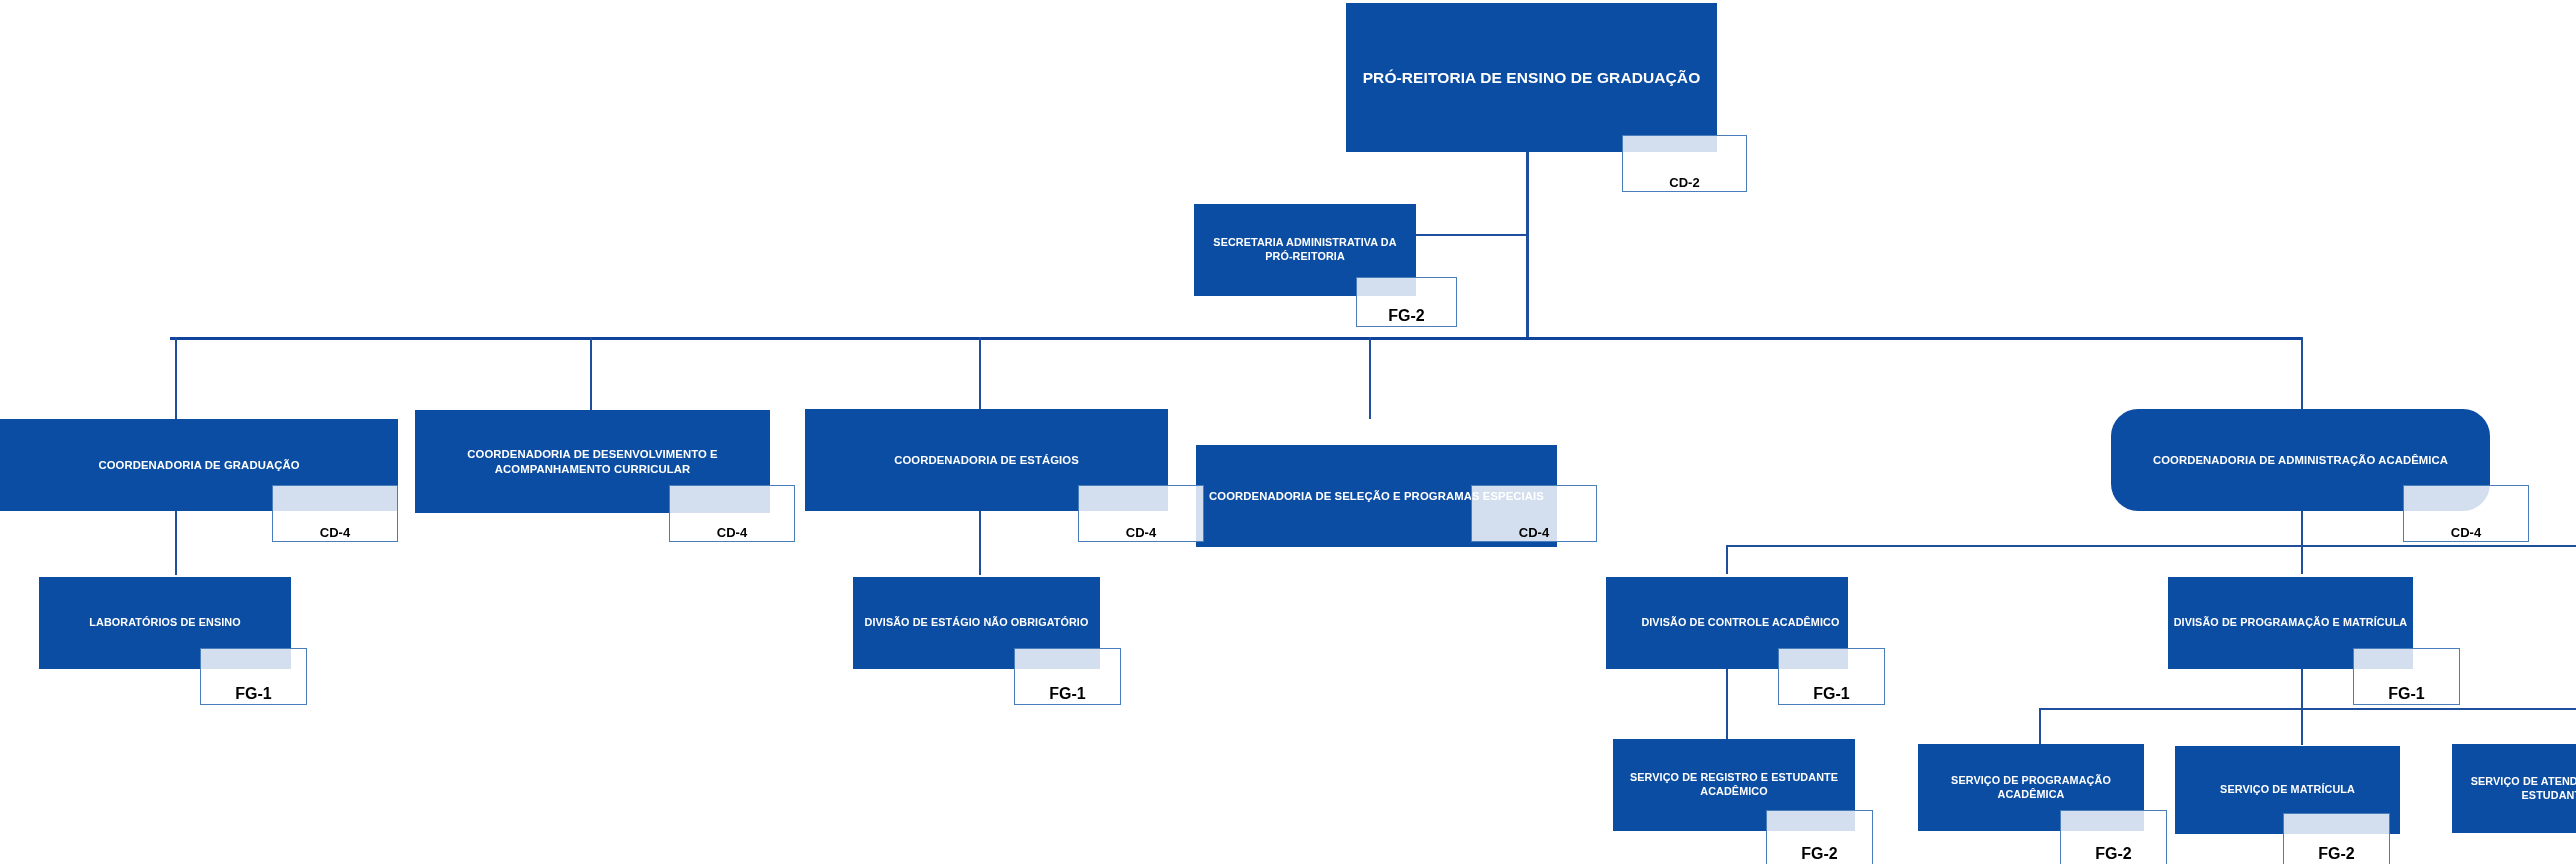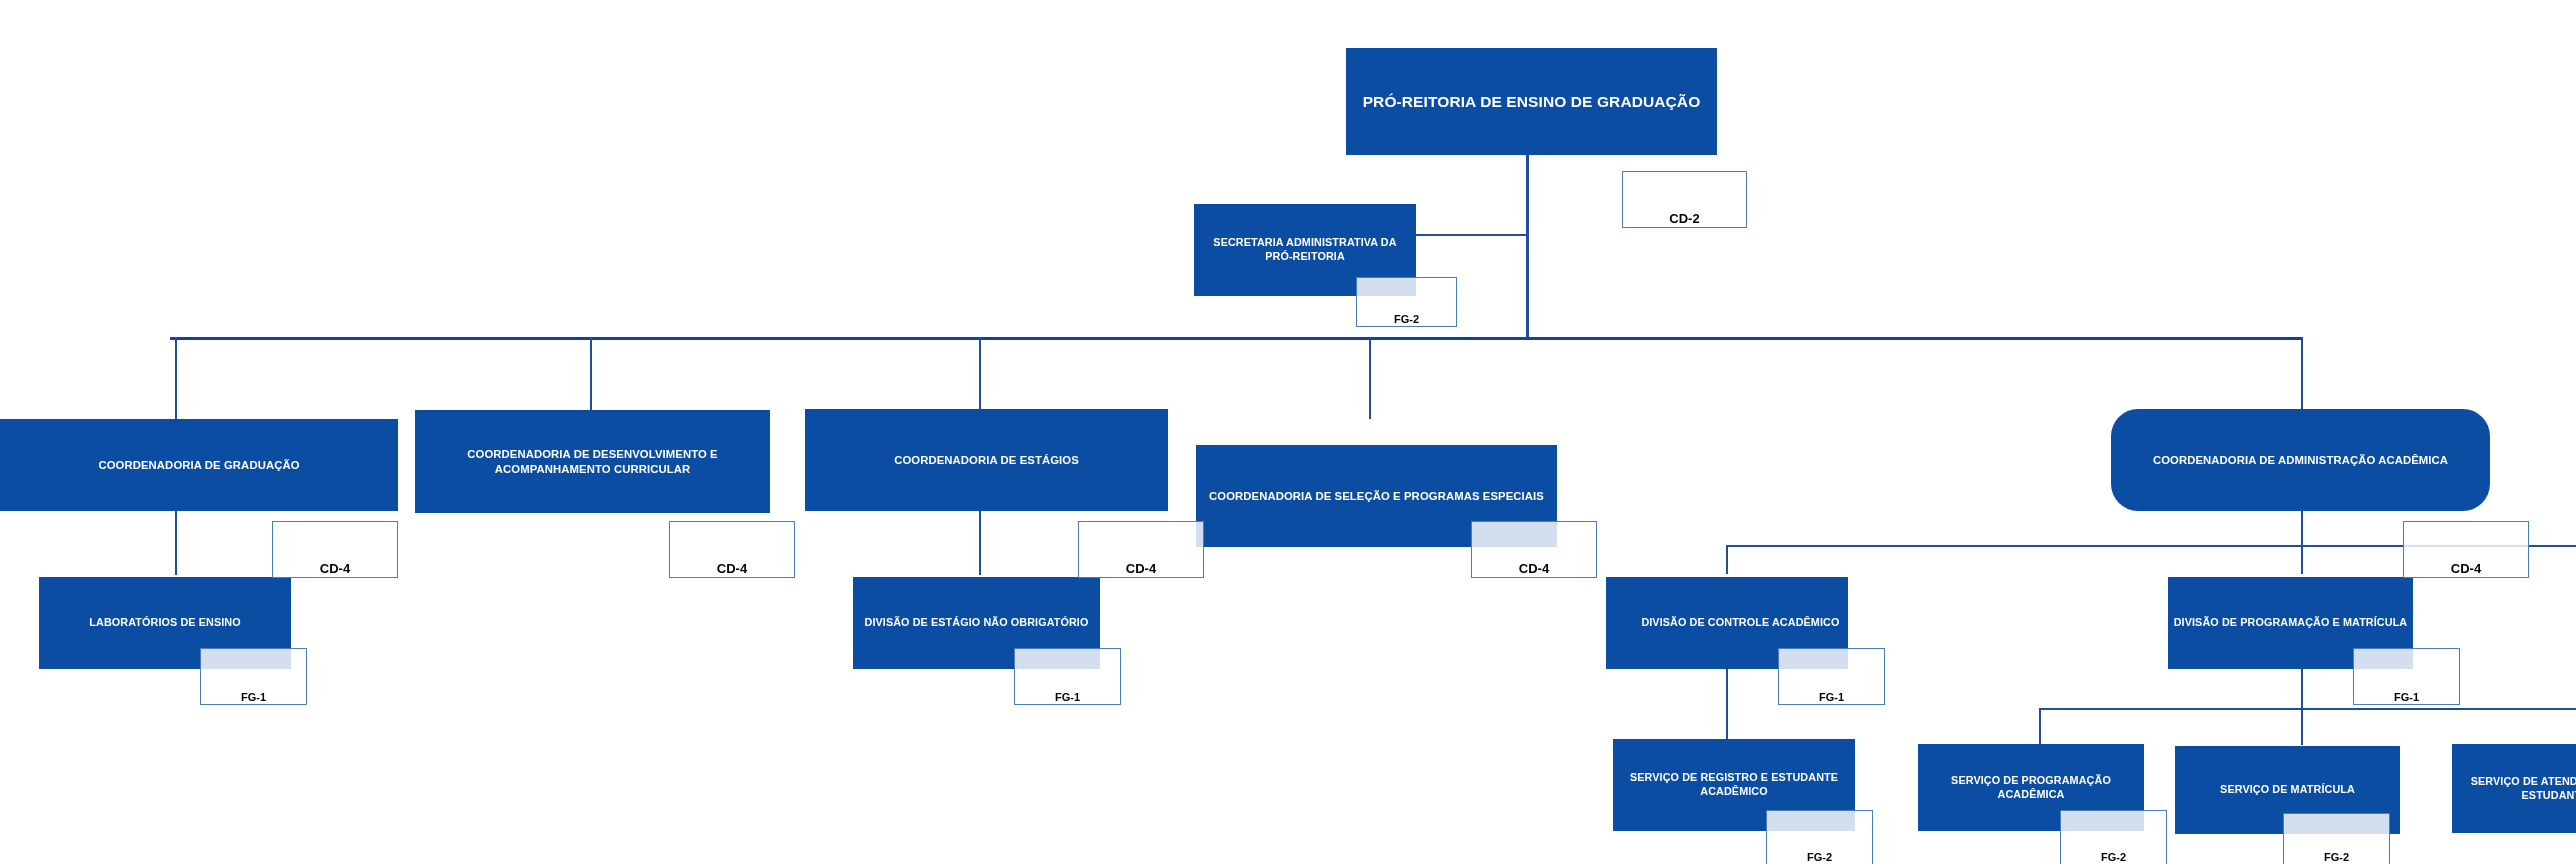--- a/index.html
+++ b/index.html
@@ -57,22 +57,22 @@
     z-index: 5;
   }
   .badge span { display: block; }
 
   
   .t-root   { font-size: 15.5px; }
   .t-sec    { font-size: 10.8px; }
   .t-coord  { font-size: 11.3px; }
   .t-div    { font-size: 10.8px; }
   .t-serv   { font-size: 10.8px; }
-  .t-badge  { font-size: 13px; margin-top: 36px; }
-  .t-badge-s{ font-size: 11px; }
+  .t-badge  { font-size: 13px; }
+  .t-badge-s{ font-size: 16px; }
 </style>
 </head>
 <body>
 
 <div id="chart-root">
 
   <div class="conn v" style="left:1526px; top:152px; width:2.6px; height:185px;"></div>
 
   <div class="conn h" style="left:1413px; top:234px; width:116px; height:1.5px;"></div>
 
@@ -94,21 +94,21 @@
   <div class="conn v" style="left:1726px; top:545px; width:2.1px; height:29px;"></div>
   <div class="conn v" style="left:2301px; top:545px; width:2.1px; height:29px;"></div>
 
   <div class="conn v" style="left:1726px; top:669px; width:2.1px; height:77px;"></div>
 
   <div class="conn v" style="left:2301px; top:669px; width:2.1px; height:40px;"></div>
   <div class="conn h" style="left:2039px; top:708px; width:543px; height:2.1px;"></div>
   <div class="conn v" style="left:2039px; top:708px; width:2.1px; height:37px;"></div>
   <div class="conn v" style="left:2301px; top:708px; width:2.1px; height:37px;"></div>
 
-  <div class="node t-root" style="left:1346px; top:3.1px; width:371px; height:107px;margin-top:45px;">
+  <div class="node t-root" style="left:1346px; top:3.1px; width:371px; height:149px;">
     <span>PRÓ-REITORIA DE ENSINO DE GRADUAÇÃO</span>
   </div>
   <div class="badge t-badge" style="left:1622px; top:135px; width:125px; height:57px;">
     <span>CD-2</span>
   </div>
 
   <div class="node t-sec" style="left:1194px; top:204px; width:222px; height:92px;">
     <span>SECRETARIA ADMINISTRATIVA DA PRÓ-REITORIA</span>
   </div>
   <div class="badge t-badge-s" style="left:1356px; top:277px; width:101px; height:50px;">

